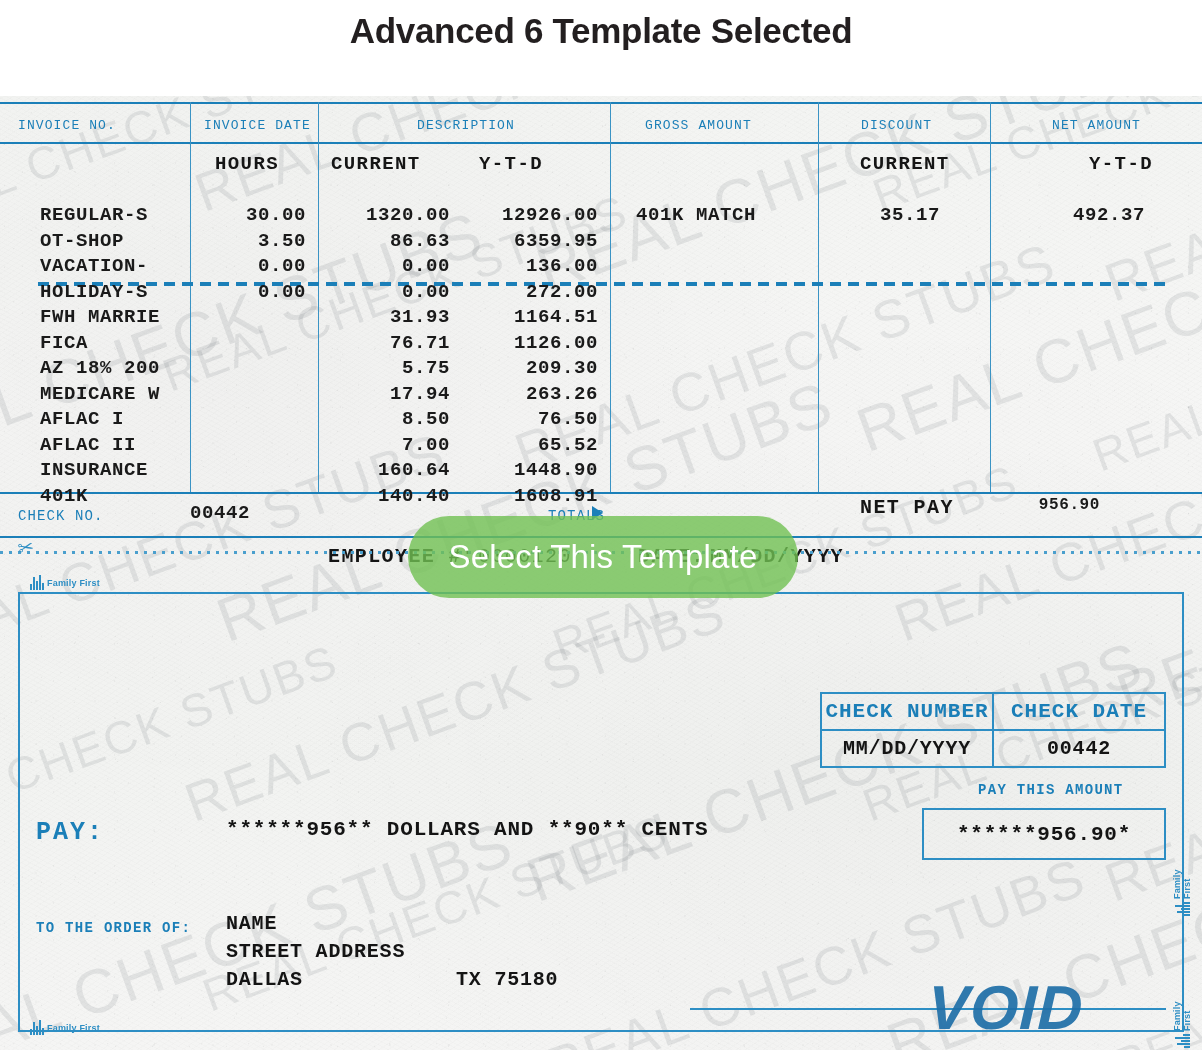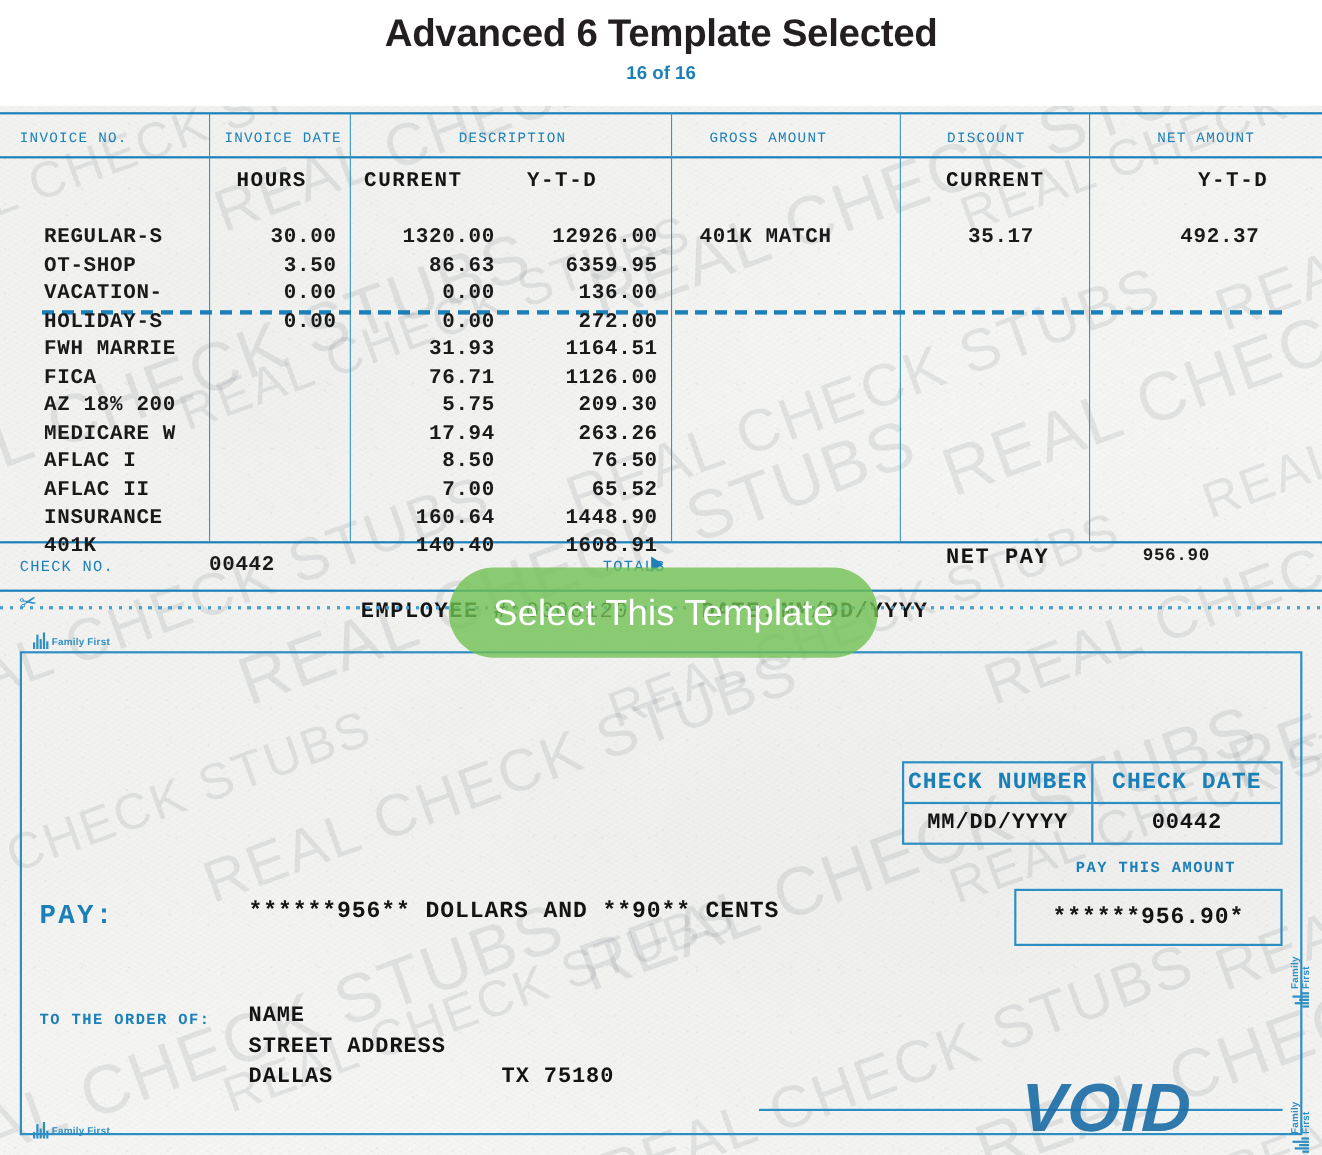--- a/index.html
+++ b/index.html
@@ -273,21 +273,20 @@
     border-top: 7px solid transparent;
     border-bottom: 7px solid transparent;
     border-left: 11px solid #1b7fb8;
   }
 </style>
 </head>
 <body>
 
 <div id="header">
   <div id="page-title">Advanced 6 Template Selected</div>
-  <div id="page-counter">16 of 16</div>
 </div>
 
 <div id="check-sheet">
 
   <div id="paper-texture"></div>
 
   <div id="watermark-layer">
       <div class="wm" style="left: -120px; top: 10px; font-size: 46px;">REAL CHECK STUBS</div>
       <div class="wm" style="left: 180px; top: -30px; font-size: 54px;">REAL CHECK STUBS</div>
       <div class="wm" style="left: 520px; top: 30px; font-size: 62px;">REAL CHECK STUBS</div>

